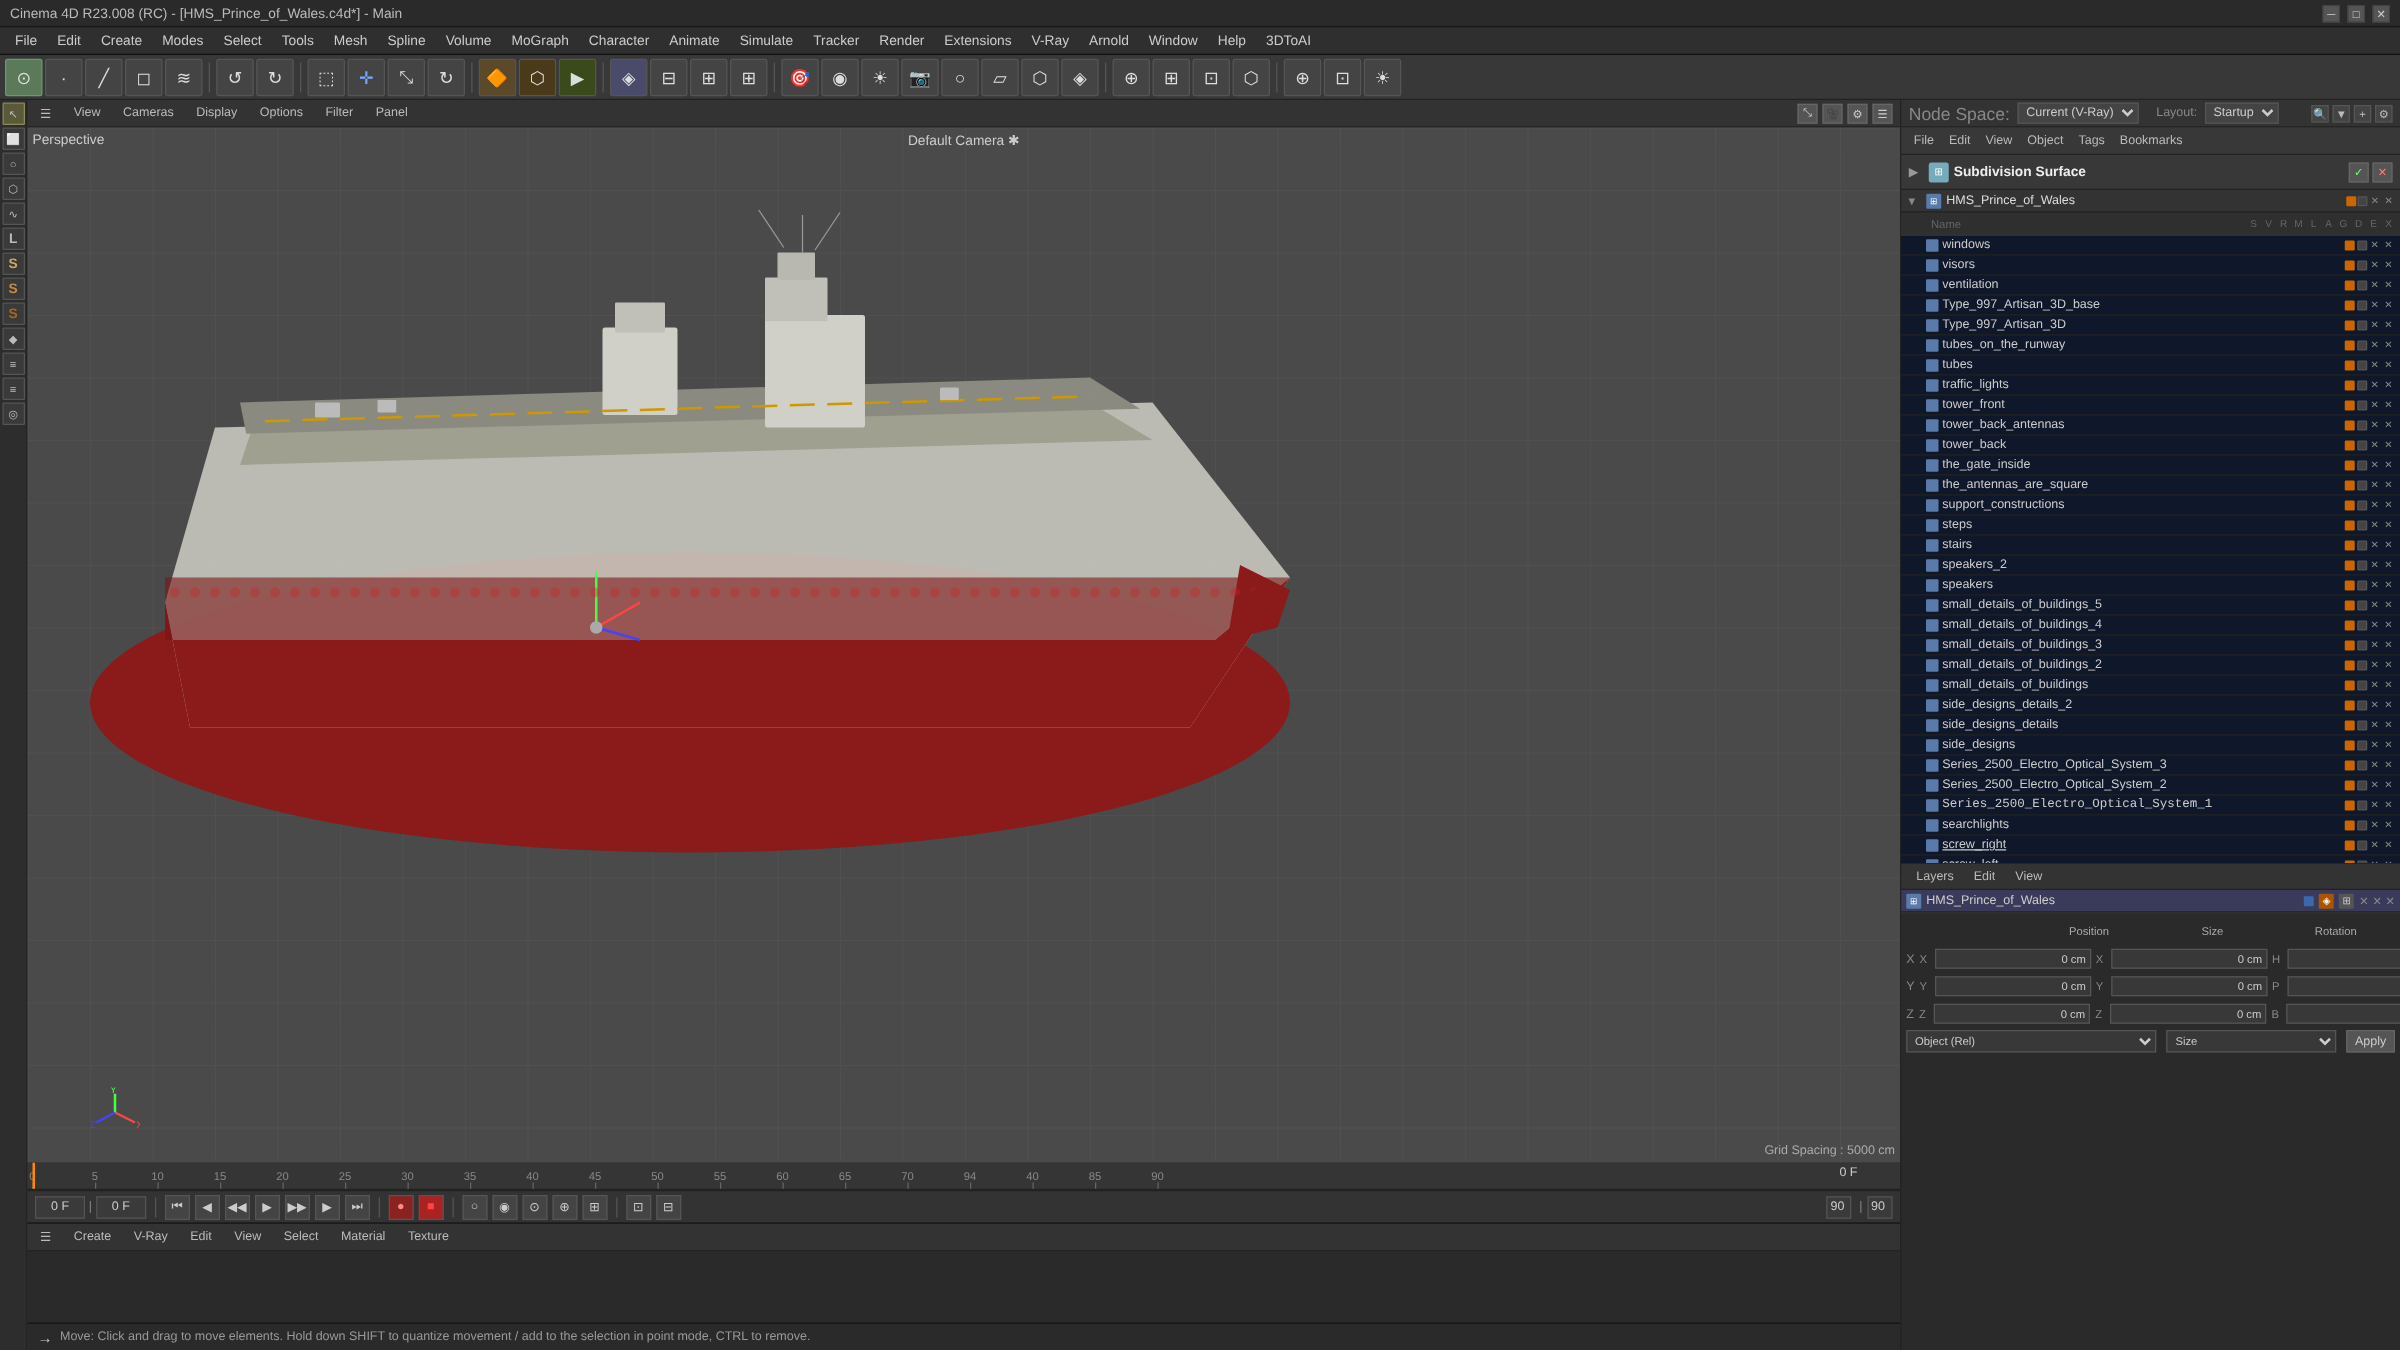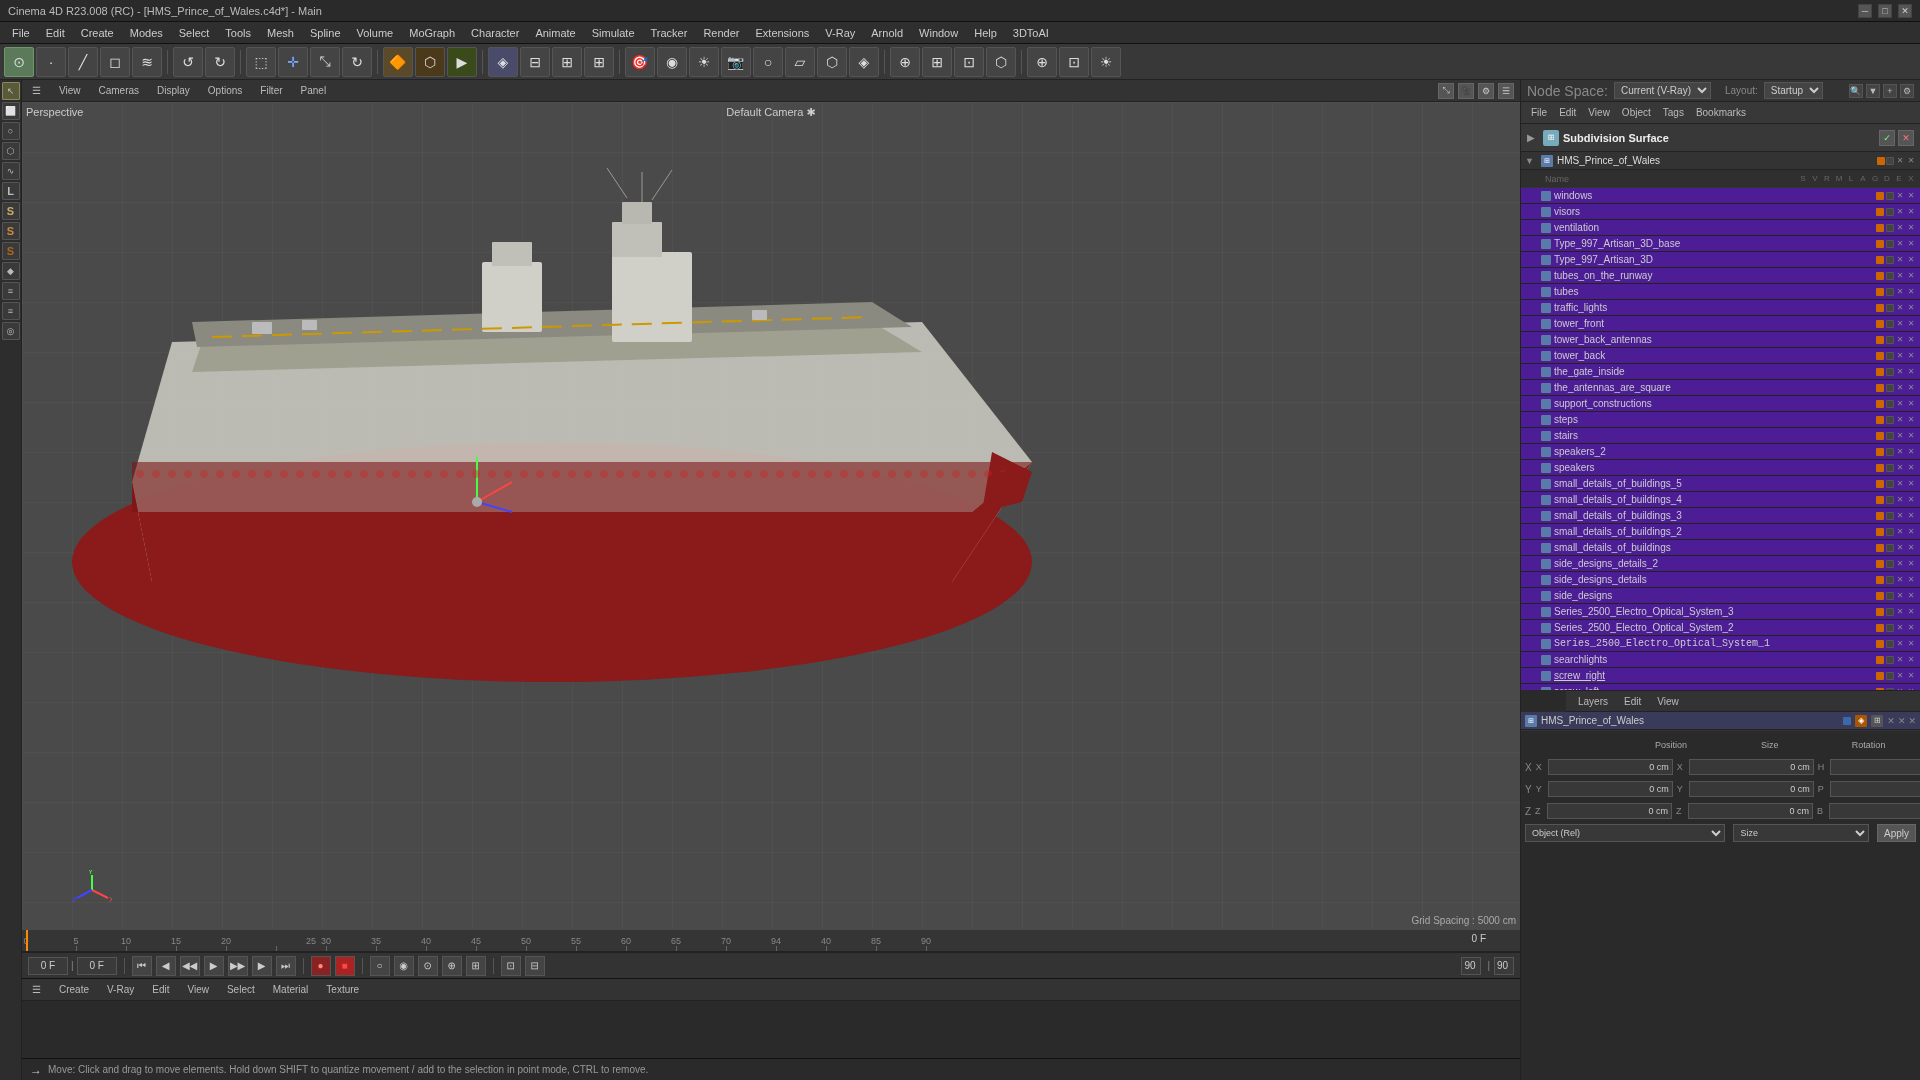--- a/index.html
+++ b/index.html
@@ -232,21 +232,21 @@
       background: #2a2a2a;
       border-left: 1px solid #222;
       display: flex;
       flex-direction: column;
     }
 
     
     #obj-list {
       flex: 1;
       overflow-y: auto;
-      background: #4c1d95;
+      background: #0f172a;
     }
     .obj-row {
       height: 16px;
       display: flex;
       align-items: center;
       padding: 0 4px;
       border-bottom: 1px solid #222;
       cursor: pointer;
     }
     .obj-row .obj-expand { width: 10px; font-size: 8px; color: #888; }
@@ -556,21 +556,21 @@
         <span class="ruler-label" style="left:0px;">0</span>
         <div class="ruler-tick" style="left:50px;"></div>
         <span class="ruler-label" style="left:50px;">5</span>
         <div class="ruler-tick" style="left:100px;"></div>
         <span class="ruler-label" style="left:100px;">10</span>
         <div class="ruler-tick" style="left:150px;"></div>
         <span class="ruler-label" style="left:150px;">15</span>
         <div class="ruler-tick" style="left:200px;"></div>
         <span class="ruler-label" style="left:200px;">20</span>
         <div class="ruler-tick" style="left:250px;"></div>
-        <span class="ruler-label" style="left:250px;margin-left:35px;">25</span>
+        <span class="ruler-label" style="left:250px;">25</span>
         <div class="ruler-tick" style="left:300px;"></div>
         <span class="ruler-label" style="left:300px;">30</span>
         <div class="ruler-tick" style="left:350px;"></div>
         <span class="ruler-label" style="left:350px;">35</span>
         <div class="ruler-tick" style="left:400px;"></div>
         <span class="ruler-label" style="left:400px;">40</span>
         <div class="ruler-tick" style="left:450px;"></div>
         <span class="ruler-label" style="left:450px;">45</span>
         <div class="ruler-tick" style="left:500px;"></div>
         <span class="ruler-label" style="left:500px;">50</span>
@@ -1069,21 +1069,21 @@
       <div class="obj-row-icons">
         <div class="dot-orange"></div>
         <div style="width:8px;height:8px;background:#444;border:1px solid #555;border-radius:1px;margin-left:1px;"></div>
         <span style="font-size:8px;color:#888;width:10px;text-align:center;">✕</span>
         <span style="font-size:8px;color:#888;width:10px;text-align:center;">✕</span>
       </div>
     </div>
         </div>
     </div>
 
-    <div style="height:22px; background:#333; display:flex; align-items:center; padding:0 4px; border-top:1px solid #222; border-bottom:1px solid #222;margin-left:45px;">
+    <div style="height:22px; background:#333; display:flex; align-items:center; padding:0 4px; border-top:1px solid #222; border-bottom:1px solid #222;">
       <span style="font-size:10px;color:#bbb;padding:2px 8px;cursor:pointer;">Layers</span>
       <span style="font-size:10px;color:#bbb;padding:2px 8px;cursor:pointer;">Edit</span>
       <span style="font-size:10px;color:#bbb;padding:2px 8px;cursor:pointer;">View</span>
     </div>
 
     <div class="hms-entry">
       <div style="width:12px;height:12px;background:#5a7aaa;border-radius:1px;display:flex;align-items:center;justify-content:center;font-size:7px;color:#fff;">⊞</div>
       <span class="obj-name">HMS_Prince_of_Wales</span>
       <div class="row-icons">
         <div style="width:8px;height:8px;background:#3a6aaa;border-radius:1px;"></div>

